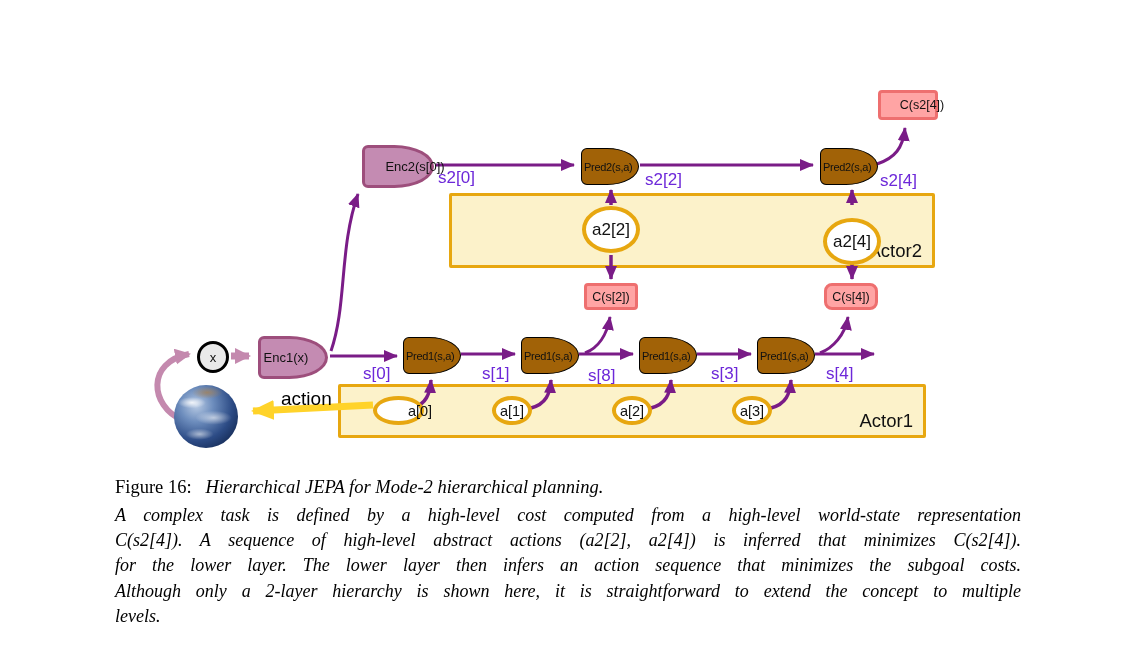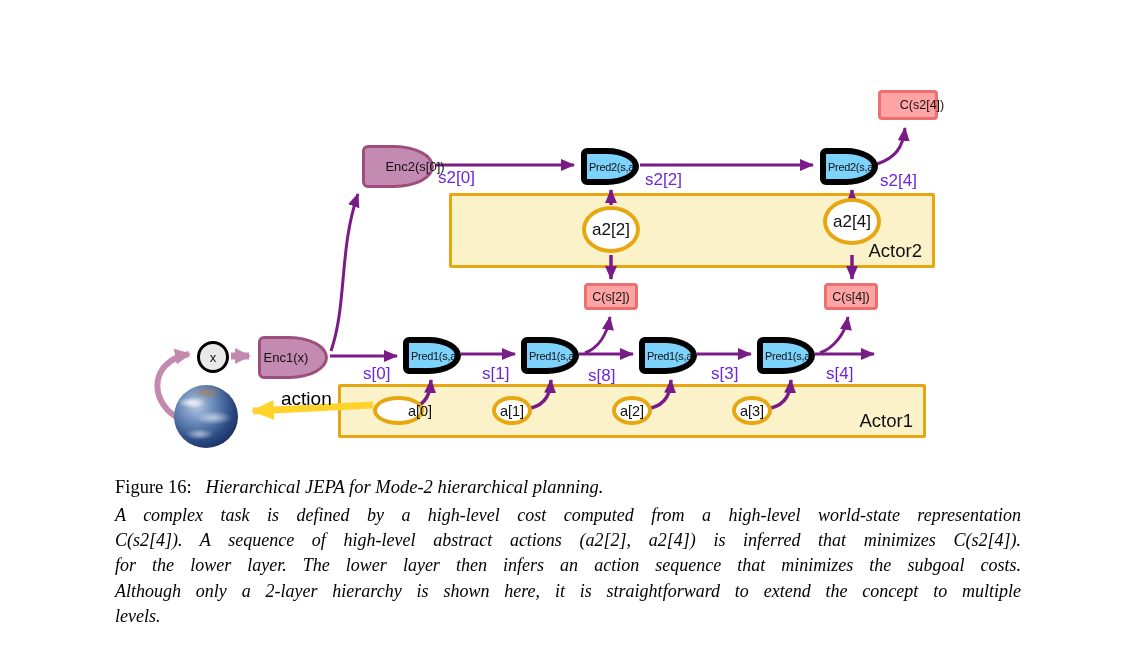--- a/index.html
+++ b/index.html
@@ -3,21 +3,21 @@
 <meta charset="utf-8">
 <style>
   html,body{margin:0;padding:0;background:#fff;}
   .page{position:relative;width:1148px;height:660px;background:#fff;overflow:hidden;
         font-family:"Liberation Sans",sans-serif;color:#111;}
   .wires{position:absolute;left:0;top:0;z-index:2;pointer-events:none;}
   .node{position:absolute;box-sizing:border-box;display:flex;align-items:center;z-index:3;}
   
   .gate{border-radius:6px 55% 55% 6px / 6px 50% 50% 6px;}
   .enc{background:#c48bb2;border:3px solid #9d4e7c;justify-content:center;}
-  .pred{background:#7dd3fc;border:6px solid #000000;justify-content:flex-start;
+  .pred{background:#a16207;border:1px solid #000000;justify-content:flex-start;
         font-size:11px;padding-left:2px;letter-spacing:-0.3px;}
   .enc1{font-size:13px;padding-right:14px;}
   .enc2{font-size:13px;padding-right:10px;padding-left:44px;}
   .cost{background:#ffa4a4;border:3px solid #ee6f6f;border-radius:4px;
         justify-content:center;font-size:12.5px;z-index:3;}
   .actor{position:absolute;box-sizing:border-box;background:#fcf2ca;
          border:3px solid #e7a710;border-radius:2px;z-index:1;padding-left:16px;}
   .actor-label{position:absolute;right:10px;bottom:3px;font-size:18.5px;color:#111;}
   .acirc{background:#fff;border:4px solid #e7a710;border-radius:50%;
          justify-content:center;font-size:14.5px;}
@@ -110,27 +110,27 @@
   </div>
   <div class="node pred gate" style="left:820px;top:148px;width:58px;height:37px;">
     <span>Pred2(s,a)</span>
   </div>
   <div class="slabel" style="left:438px;top:168px;">s2[0]</div>
   <div class="slabel" style="left:645px;top:170px;">s2[2]</div>
   <div class="slabel" style="left:880px;top:171px;">s2[4]</div>
   <div class="node acirc a2circ" style="left:582px;top:206px;width:58px;height:47px;text-align:right;">
     <span>a2[2]</span>
   </div>
-  <div class="node acirc a2circ" style="left:823px;top:198px;width:58px;height:47px;">
+  <div class="node acirc a2circ" style="left:823px;top:218px;width:58px;height:47px;">
     <span>a2[4]</span>
   </div>
   <div class="node cost" style="left:584px;top:283px;width:54px;height:27px;">
     <span>C(s[2])</span>
   </div>
-  <div class="node cost" style="left:824px;top:283px;width:54px;height:27px;">
+  <div class="node cost" style="left:824px;top:283px;width:54px;height:27px;border-radius:8px;">
     <span>C(s[4])</span>
   </div>
 
   <div class="node xcirc" style="left:197px;top:341px;width:32px;height:32px;">
     <span>x</span>
   </div>
   <div class="node enc enc1 gate" style="left:258px;top:336px;width:70px;height:43px;">
     <span>Enc1(x)</span>
   </div>
   <div class="node pred gate" style="left:403px;top:337px;width:58px;height:37px;">

